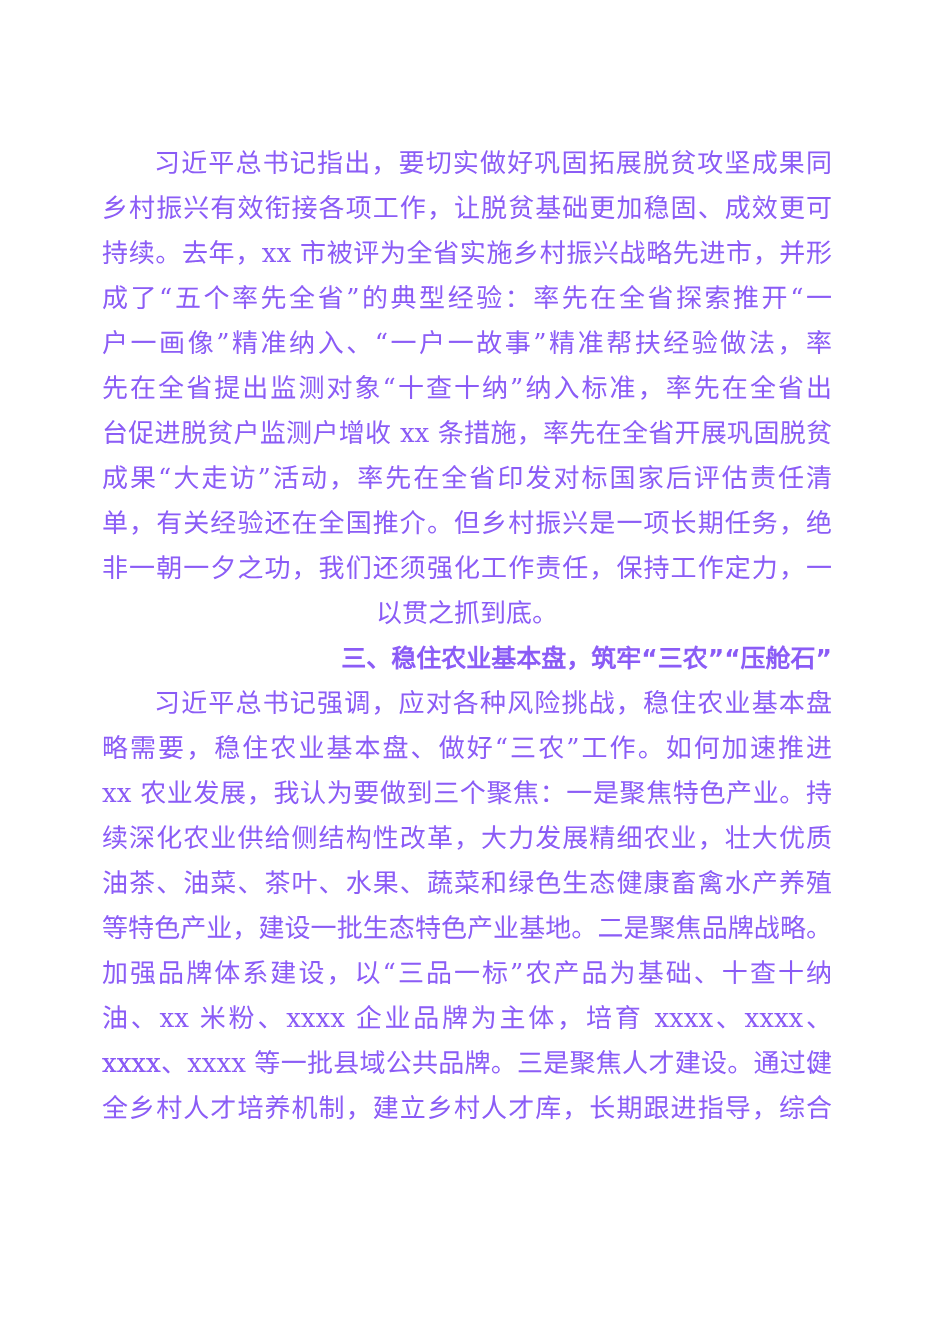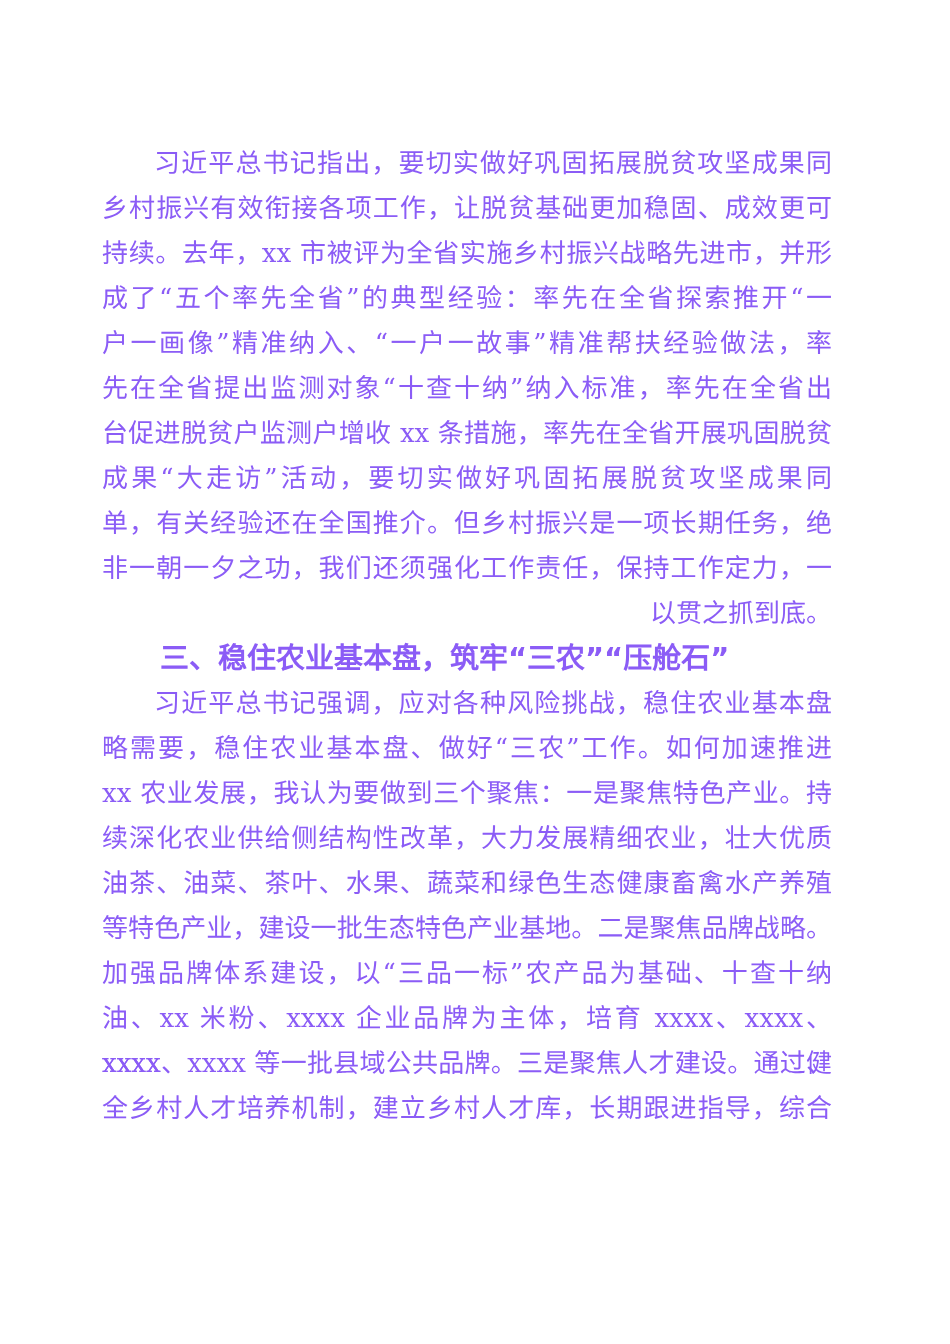--- a/index.html
+++ b/index.html
@@ -32,44 +32,44 @@
   .line.body-indent {
     white-space: normal;
     text-align: justify;
     text-align-last: justify;
   }
   .line.body-indent {
     text-indent: 2em;
   }
   .line.body-last {
     white-space: normal;
-    text-align: right;
+    text-align: center;
   }
   .line.heading {
     white-space: normal;
     font-family: "DejaVu Sans", "Liberation Sans", sans-serif;
     font-weight: bold;
-    font-size: 29px;
+    font-size: 25px;
     text-indent: 2em;
-    text-align: left;
+    text-align: right;
   }
 </style>
 </head>
 <body>
 
 <div class="page" style="background: rgb(255, 255, 255);">
   <div class="text-block" style="color: rgb(17, 17, 17);">
       <div class="line body-indent">习近平总书记指出，要切实做好巩固拓展脱贫攻坚成果同</div>
       <div class="line body">乡村振兴有效衔接各项工作，让脱贫基础更加稳固、成效更可</div>
       <div class="line body">持续。去年，xx 市被评为全省实施乡村振兴战略先进市，并形</div>
       <div class="line body">成了“五个率先全省”的典型经验：率先在全省探索推开“一</div>
       <div class="line body">户一画像”精准纳入、“一户一故事”精准帮扶经验做法，率</div>
       <div class="line body">先在全省提出监测对象“十查十纳”纳入标准，率先在全省出</div>
       <div class="line body">台促进脱贫户监测户增收 xx 条措施，率先在全省开展巩固脱贫</div>
-      <div class="line body">成果“大走访”活动，要切实做好巩固拓展脱贫攻坚成果同</div>
+      <div class="line body">成果“大走访”活动，率先在全省印发对标国家后评估责任清</div>
       <div class="line body">单，有关经验还在全国推介。但乡村振兴是一项长期任务，绝</div>
       <div class="line body">非一朝一夕之功，我们还须强化工作责任，保持工作定力，一</div>
       <div class="line body-last">以贯之抓到底。</div>
       <div class="line heading">三、稳住农业基本盘，筑牢“三农”“压舱石”</div>
       <div class="line body-indent">习近平总书记强调，应对各种风险挑战，稳住农业基本盘</div>
       <div class="line body">略需要，稳住农业基本盘、做好“三农”工作。如何加速推进</div>
       <div class="line body">xx 农业发展，我认为要做到三个聚焦：一是聚焦特色产业。持</div>
       <div class="line body">续深化农业供给侧结构性改革，大力发展精细农业，壮大优质</div>
       <div class="line body">油茶、油菜、茶叶、水果、蔬菜和绿色生态健康畜禽水产养殖</div>
       <div class="line body">等特色产业，建设一批生态特色产业基地。二是聚焦品牌战略。</div>

